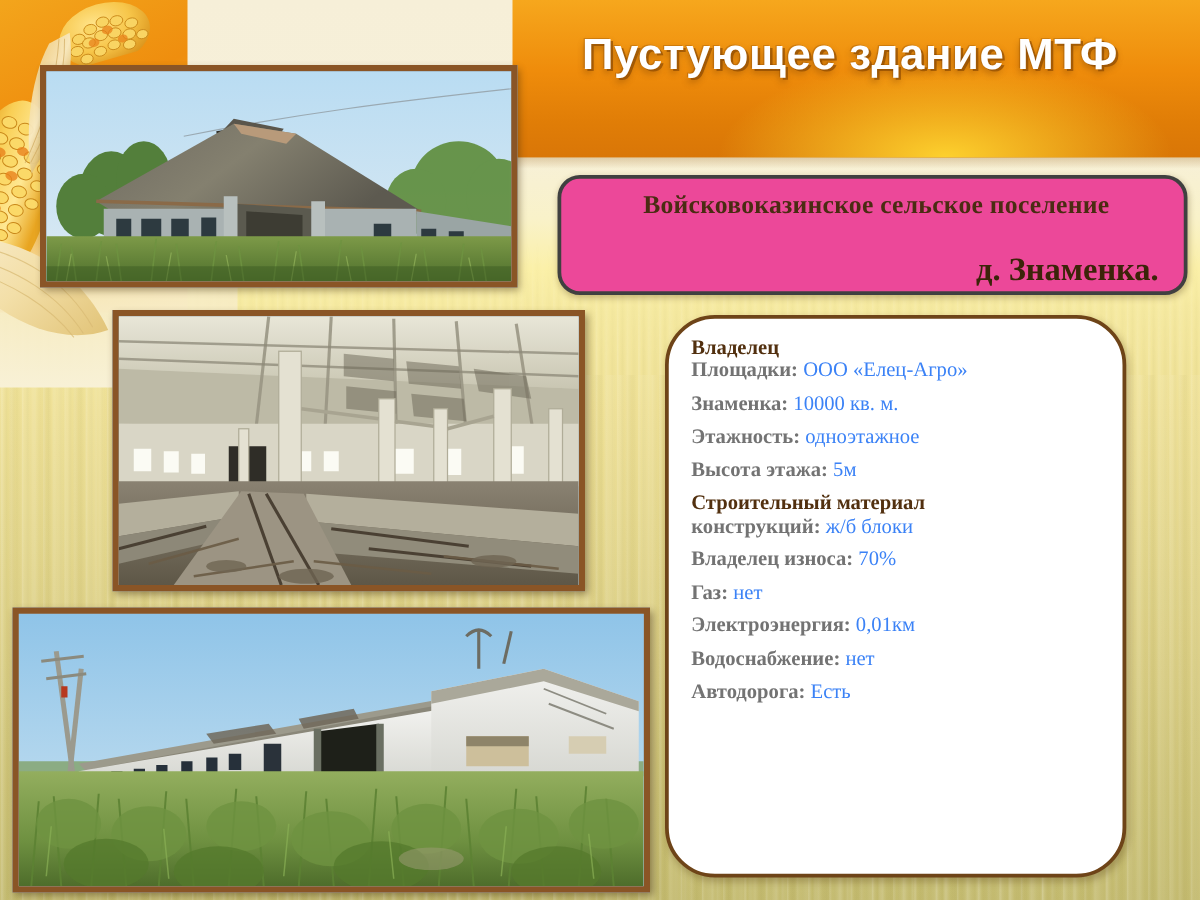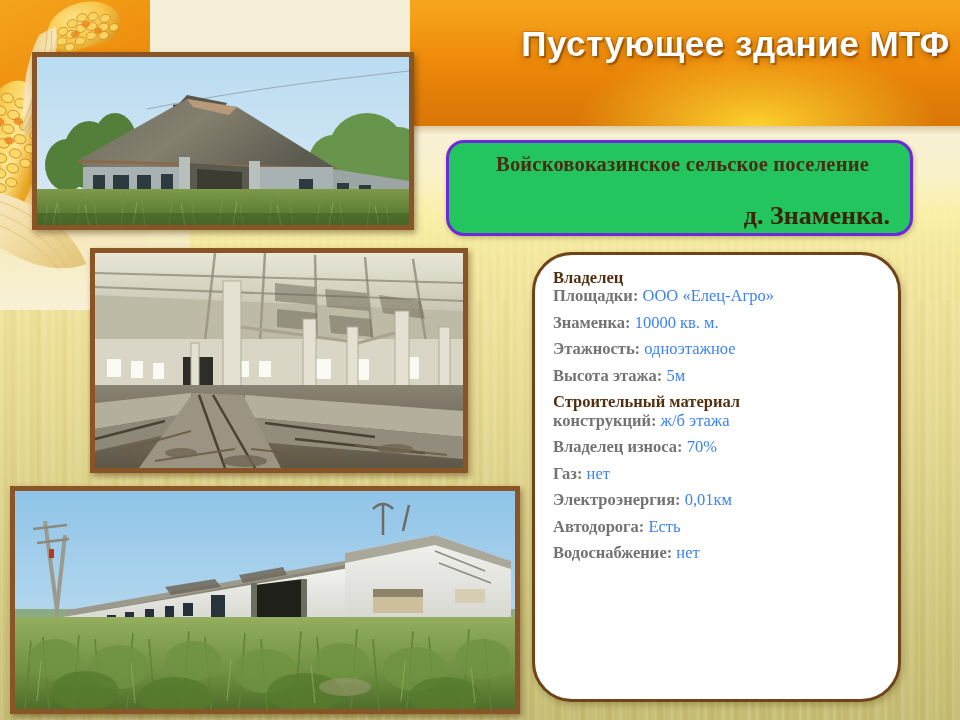--- a/index.html
+++ b/index.html
@@ -133,23 +133,23 @@
   .photo .inner { position: absolute; left:0; top:0; width:100%; height:100%; }
 
   #photo-1 { left: 32px; top: 52px; width: 372px; height: 168px; }
   #photo-2 { left: 90px; top: 248px; width: 368px; height: 215px; }
   #photo-3 { left: 10px; top: 486px; width: 500px; height: 218px; }
 
   
   .subtitle-box {
     position: absolute;
     left: 446px; top: 140px;
-    width: 467px; height: 96px;
-    background: #22c55e;
-    border: 3px solid #6d28d9;
+    width: 504px; height: 96px;
+    background: #ec4899;
+    border: 3px solid #404040;
     border-radius: 18px;
     box-sizing: border-box;
     padding: 10px 16px 8px 22px;
     box-shadow: 1px 2px 5px rgba(80,55,15,.30);
   }
   .subtitle-line1 {
     font-size: 20.5px;
     font-weight: bold;
     color: #4a2c12;
     text-align: center;
@@ -199,21 +199,21 @@
 <div class="slide">
 
   <div class="bg-base"></div>
   <div class="bg-streaks"></div>
   <div class="bg-streaks2"></div>
   <div class="header-left"></div>
   <div class="header-left-fade"></div>
   <div class="header-band"></div>
   <div class="band-edge"></div>
 
-  <div style="position:absolute; left:410px; top:24px; width:540px; text-align:right; z-index:6;">
+  <div style="position:absolute; left:410px; top:24px; width:540px; text-align:center; z-index:6;">
     <span style="font-family:'Liberation Sans',sans-serif; font-weight:bold; font-size:35px; color:#ffffff;
                  letter-spacing:.5px;
                  text-shadow: 2px 2px 0 rgba(120,60,0,.55), -1px -1px 0 rgba(120,60,0,.25), 0 3px 6px rgba(110,55,0,.45);">Пустующее здание МТФ</span>
   </div>
 
   <svg class="corn-top" viewBox="0 0 78 60">
     <defs>
       <radialGradient id="cg1" cx="40%" cy="30%" r="75%">
         <stop offset="0%" stop-color="#ffe48a"></stop>
         <stop offset="55%" stop-color="#f7c64a"></stop>
@@ -674,43 +674,43 @@
     </div>
 
     <div class="info-row">
       <span class="k">Высота этажа:</span>
       <span class="v">5м</span>
     </div>
 
     <div class="info-row wrap">
       <div class="label-only">Строительный материал</div>
       <span class="k">конструкций:</span>
-      <span class="v">ж/б этажа</span>
+      <span class="v">ж/б блоки</span>
     </div>
 
     <div class="info-row">
       <span class="k">Владелец износа:</span>
       <span class="v">70%</span>
     </div>
 
     <div class="info-row">
       <span class="k">Газ:</span>
       <span class="v">нет</span>
     </div>
 
     <div class="info-row">
       <span class="k">Электроэнергия:</span>
       <span class="v">0,01км</span>
     </div>
 
     <div class="info-row">
+      <span class="k">Водоснабжение:</span>
+      <span class="v">нет</span>
+    </div>
+
+    <div class="info-row">
       <span class="k">Автодорога:</span>
       <span class="v">Есть</span>
     </div>
 
-    <div class="info-row">
-      <span class="k">Водоснабжение:</span>
-      <span class="v">нет</span>
-    </div>
-
   </div>
 
 </div>
 
 </body></html>

